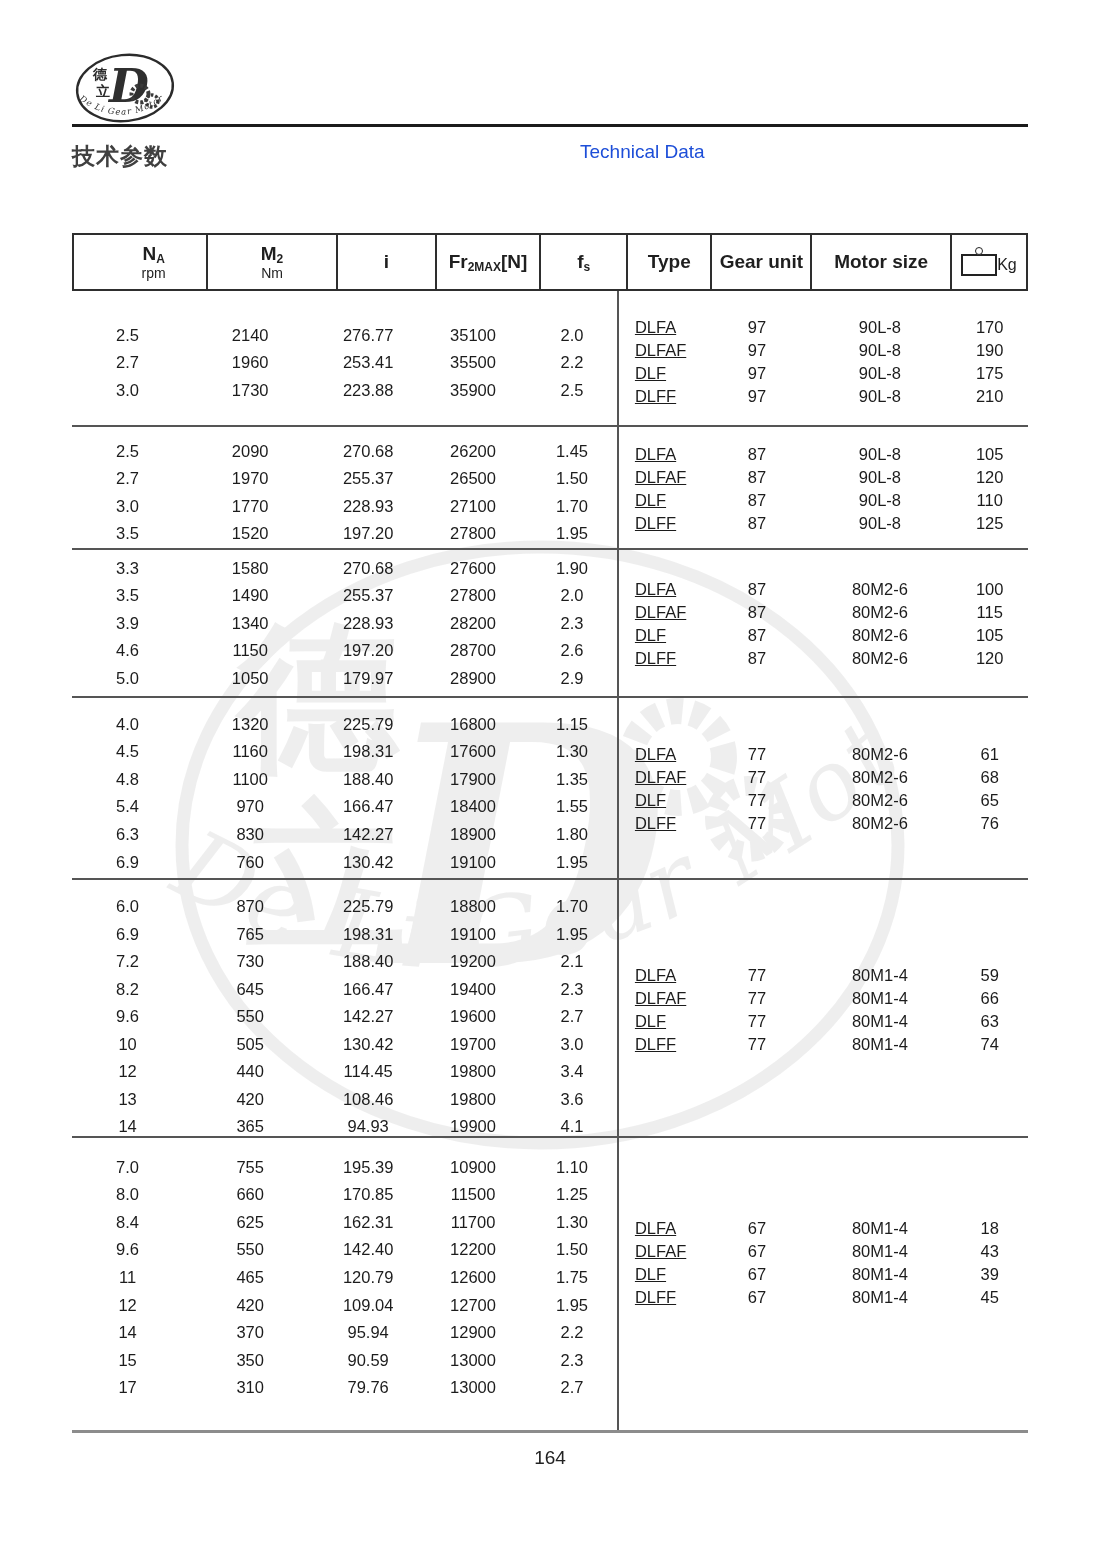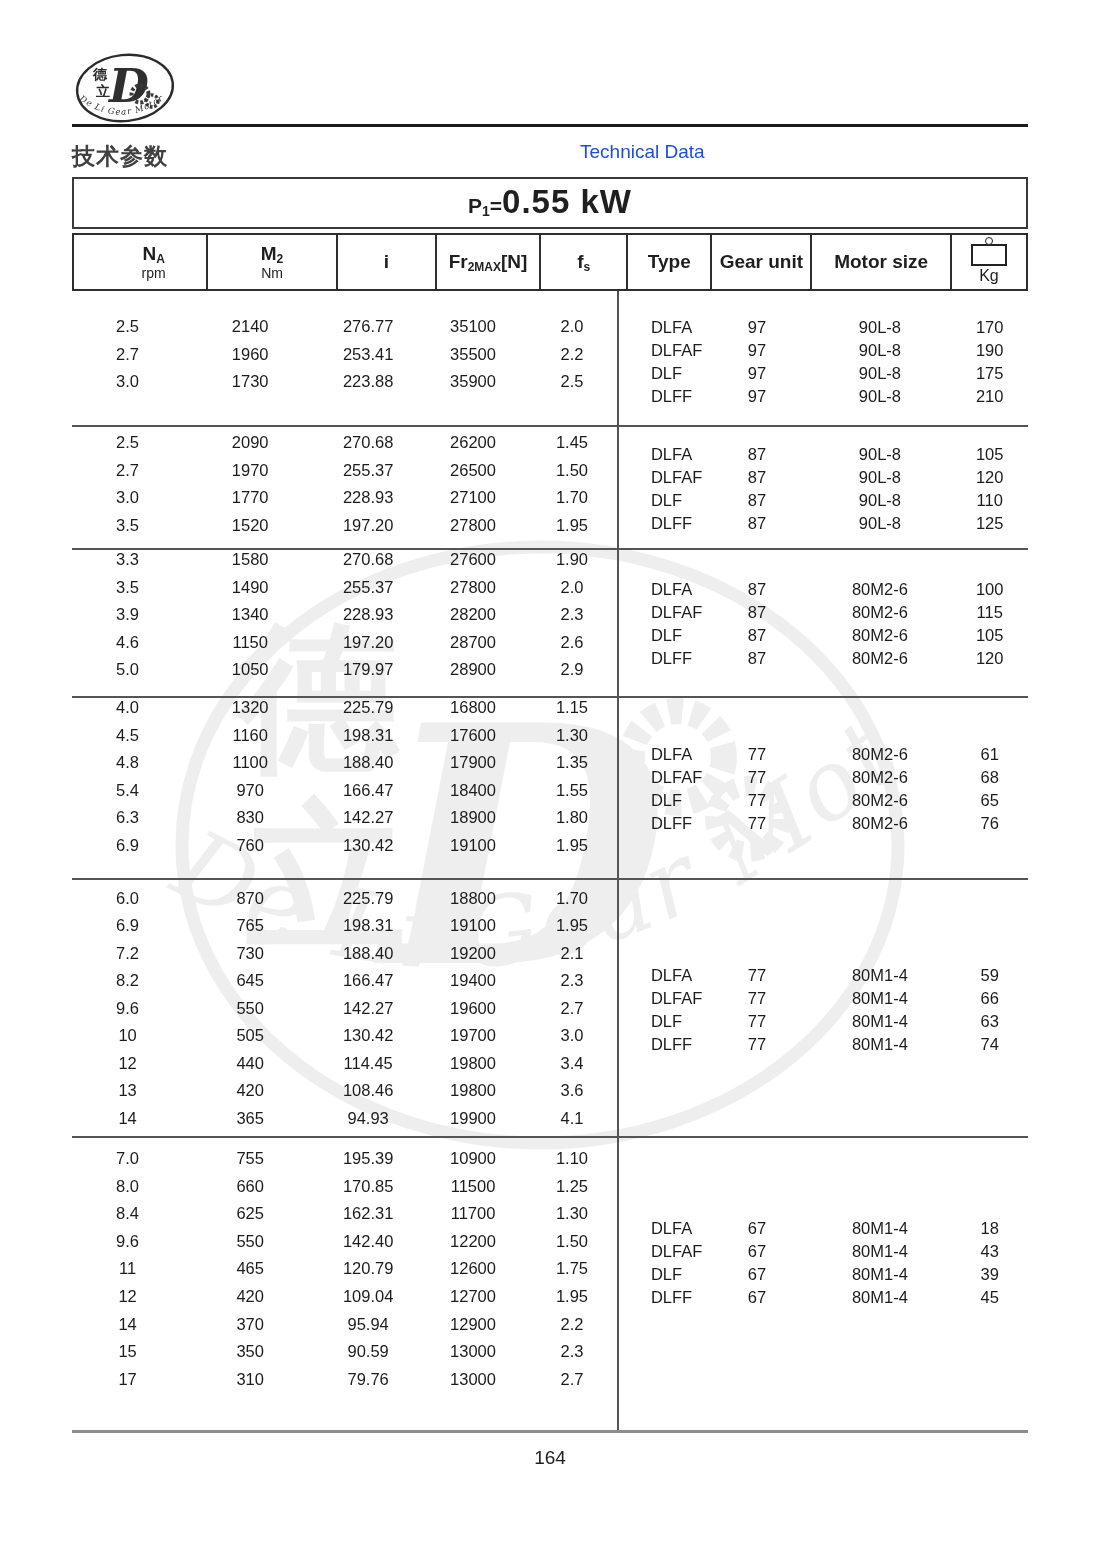--- a/index.html
+++ b/index.html
@@ -43,44 +43,44 @@
          border:2px solid #2e2e2e;box-sizing:border-box;padding-left:27px;}
   .th{border-right:2px solid #2e2e2e;box-sizing:border-box;display:flex;flex-direction:column;
       justify-content:center;align-items:center;line-height:1.15;}
   .th:last-child{border-right:none;}
   .w-na{width:11.6%}.w-m2{width:14.0%}.w-i{width:10.7%}.w-fr{width:11.3%}.w-fs{width:9.4%}
   .w-type{width:9.1%}.w-gear{width:10.8%}.w-motor{width:15.1%}.w-kg{width:8.0%}
   .sym{font-size:19px;font-weight:bold;}
   .ssub{font-size:12px;font-weight:bold;position:relative;top:3px;}
   .h-unit{font-size:14px;color:#222;text-align:center;}
   .h-label{font-size:19px;font-weight:bold;}
-  .wicon-wrap{display:flex;flex-direction:column;align-items:center;margin-top:6px;}
+  .wicon-wrap{display:flex;flex-direction:row;align-items:center;margin-top:6px;}
   .wicon{width:36px;height:22px;border:2px solid #222;position:relative;background:#fff;box-sizing:border-box;}
   .wicon::before{content:"";position:absolute;top:-9px;left:50%;transform:translateX(-50%);
                  width:6px;height:6px;border:1.6px solid #222;border-radius:50%;background:#fff;}
   .kg-label{font-size:16px;margin-top:1px;}
 
   
   .data{position:absolute;left:72px;top:291px;width:956px;}
   .group{display:flex;box-sizing:border-box;border-bottom:2px solid #555;}
   .g1{height:136px}.g2{height:123px}.g3{height:148px}.g4{height:182px}.g5{height:258px}
   .g6{height:295px;border-bottom:3px solid #8c8c8c;}
   .group-left{width:57%;display:flex;flex-direction:column;box-sizing:border-box;}
   .group-right{width:43%;border-left:2px solid #555;display:flex;flex-direction:column;box-sizing:border-box;}
   .g1 .group-left{padding-top:26px}.g1 .group-right{padding-top:25px}
   .g2 .group-left{padding-top:6px}.g2 .group-right{padding-top:16px}
   .g3 .group-left{}.g3 .group-right{padding-top:28px}
-  .g4 .group-left{}.g4 .group-right{padding-top:45px}
+  .g4 .group-left{padding-top:8px}.g4 .group-right{padding-top:45px}
   .g5 .group-left{padding-top:9px}.g5 .group-right{padding-top:84px}
   .g6 .group-left{padding-top:11px}.g6 .group-right{padding-top:79px}
-  .row-left{height:27.6px;display:flex;align-items:flex-start;}
+  .row-left{height:27.6px;display:flex;align-items:flex-end;}
   .row-right{height:23px;display:flex;align-items:center;}
   .cell{font-size:16.5px;text-align:center;color:#1c1c1c;white-space:nowrap;}
   .c-na{width:20.4%}.c-m2{width:24.6%}.c-i{width:18.7%}.c-fr{width:19.8%}.c-fs{width:16.5%}
-  .c-type{width:21.2%;text-align:left;padding-left:32px;box-sizing:border-box;}
+  .c-type{width:21.2%;text-align:left;padding-left:16px;box-sizing:border-box;text-decoration:underline;}
   .c-gear{width:25.1%}.c-motor{width:35%}.c-kg{width:18.7%}
 
   .footer{position:absolute;left:0;top:1447px;width:1100px;text-align:center;font-size:19px;color:#222;}
 </style>
 </head>
 <body>
 
 <div class="page">
 
   <svg class="wm" viewBox="0 0 820 660">
@@ -103,23 +103,20 @@
     <circle class="lg-gear2" cx="79" cy="51" r="6"></circle>
     <path id="logoArc" d="M 6 50 Q 52 82 98 44" fill="none"></path>
     <text class="lg-arc"><textPath href="#logoArc">De Li Gear Motor</textPath></text>
   </svg>
 
   <div class="rule"></div>
 
   <div class="sec-zh">技术参数</div>
   <div class="sec-en">Technical Data</div>
 
-  <div class="title-box">
-    <span class="p-sym">P</span><span class="p-sub">1</span><span class="p-eq">=</span><span class="p-val">0.55 kW</span>
-  </div>
 
   <div class="thead">
     <div class="th w-na">
       <div><span class="sym">N</span><span class="ssub">A</span></div>
       <div class="h-unit">rpm</div>
     </div>
     <div class="th w-m2">
       <div><span class="sym">M</span><span class="ssub">2</span></div>
       <div class="h-unit">Nm</div>
     </div>

